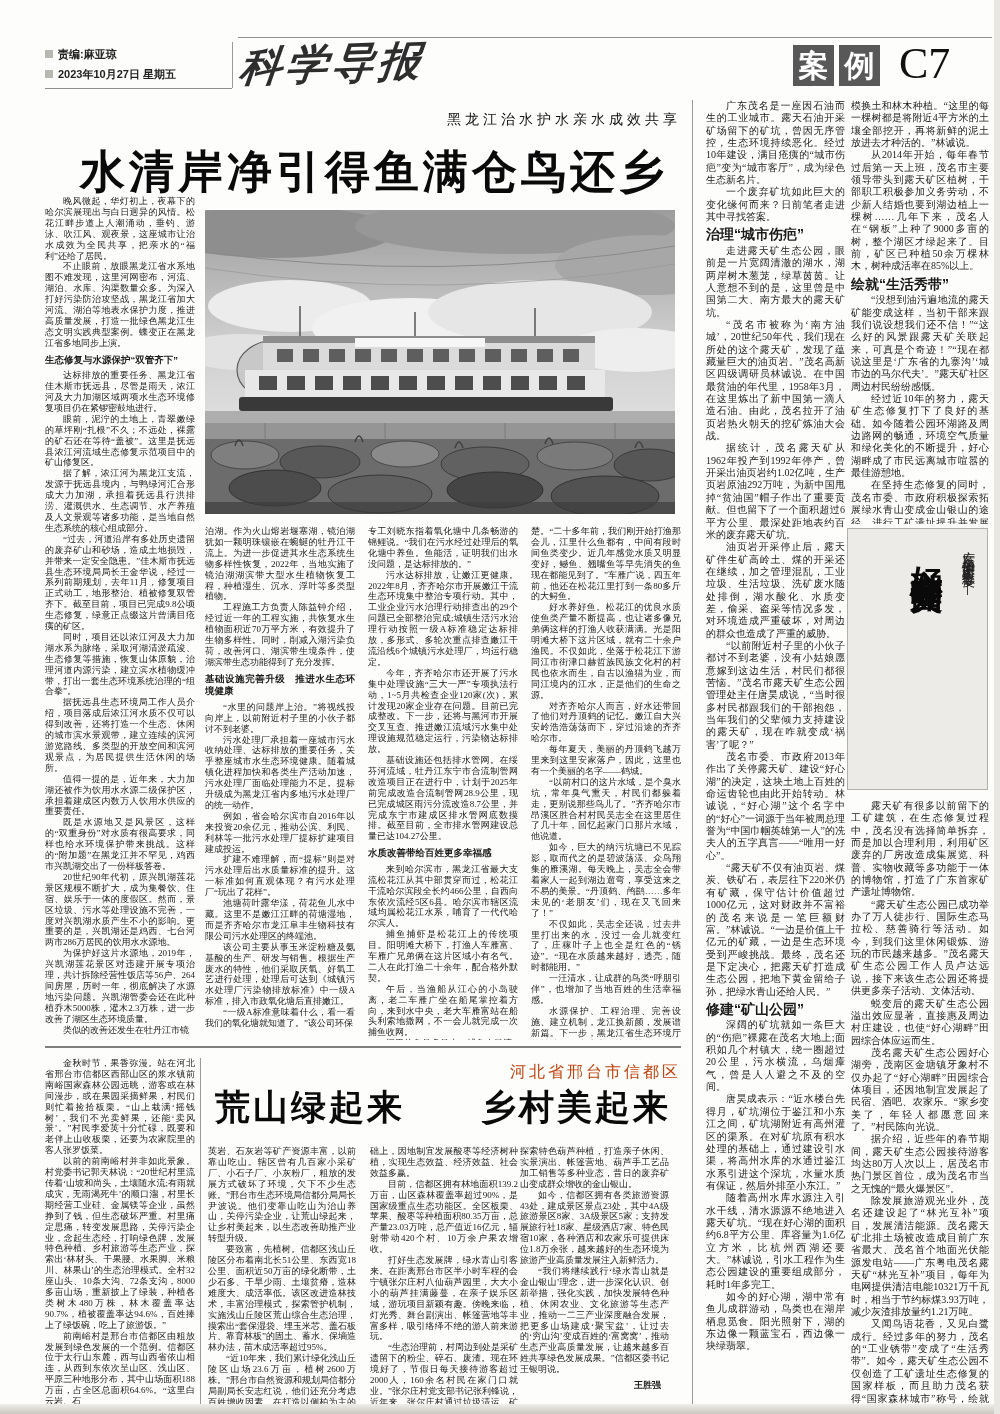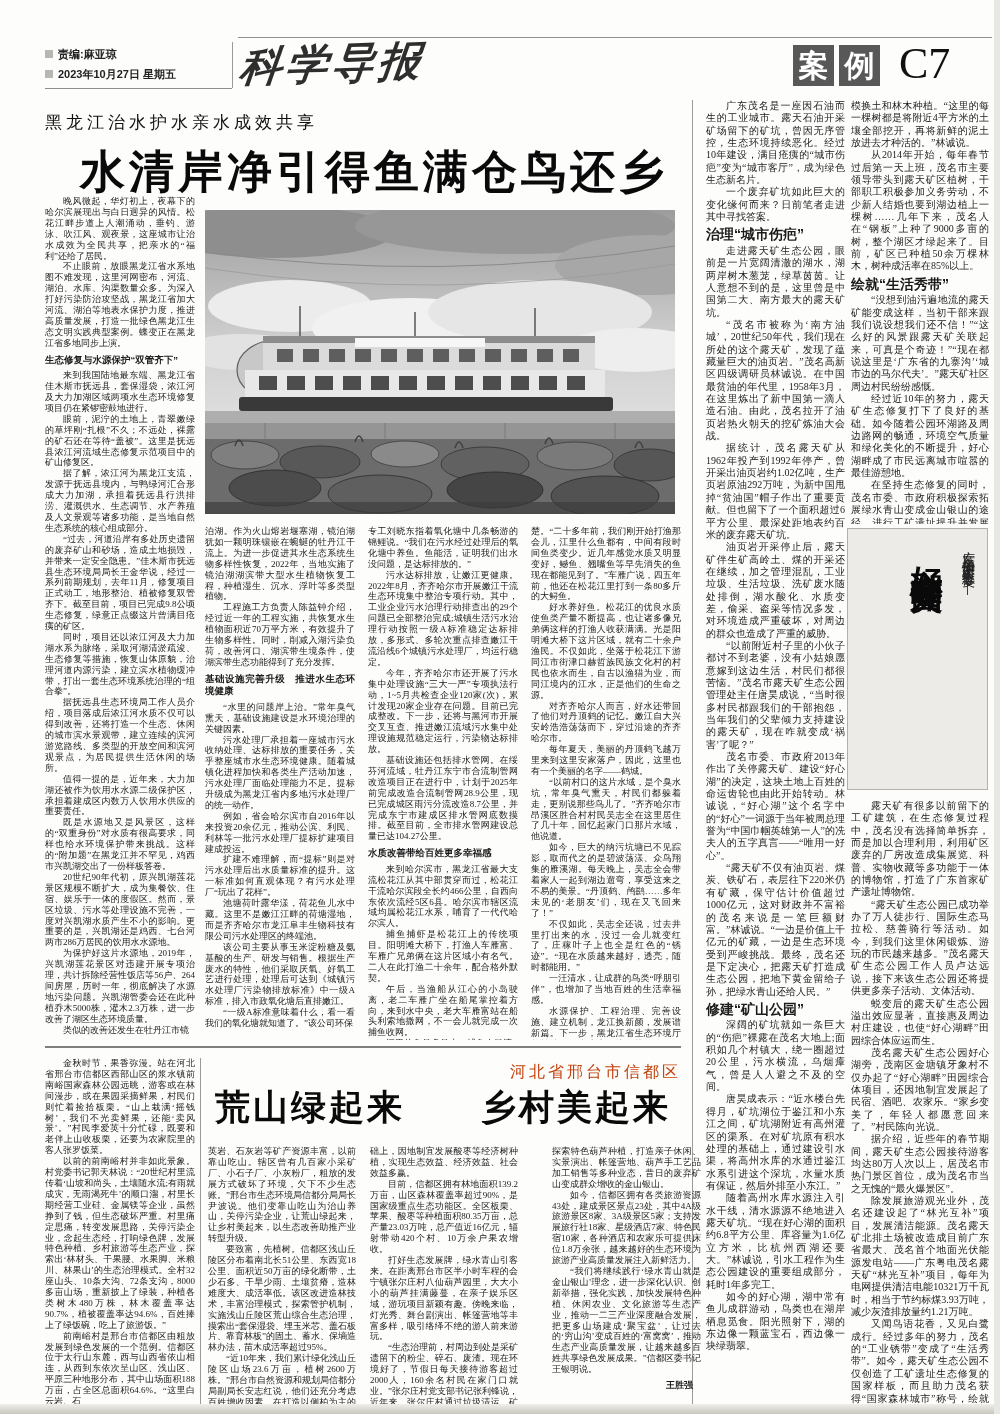--- a/index.html
+++ b/index.html
@@ -11,21 +11,21 @@
   .sq{display:inline-block;width:8px;height:8px;background:#b9b7b2;margin-right:5px;}
   .masthead{position:absolute;left:240px;top:36px;font-size:42px;font-style:italic;font-weight:bold;
             letter-spacing:4px;transform:skewX(-8deg) rotate(-2deg);color:#2e2e2e;}
   .badges{position:absolute;left:793px;top:45px;display:flex;gap:5px;}
   .badge{width:41px;height:41px;background:#585858;color:#fff;font-family:"Liberation Sans",sans-serif;
          font-weight:bold;font-size:30px;line-height:41px;text-align:center;}
   .pageno{position:absolute;left:899px;top:38px;font-size:44px;font-weight:normal;color:#111;}
   .hrule{position:absolute;height:1px;background:#8f8f8f;}
   .vrule{position:absolute;width:1px;background:#9a9a9a;}
   
-  .kicker-main{position:absolute;left:45px;top:111px;width:636px;text-align:left;font-size:17px;
+  .kicker-main{position:absolute;left:45px;top:111px;width:636px;text-align:right;font-size:14px;
                letter-spacing:4px;font-family:"Liberation Sans",sans-serif;color:#111;}
   .headline-main{position:absolute;left:45px;top:131px;width:636px;text-align:center;font-size:45px;
                  font-weight:900;font-family:"Liberation Sans",sans-serif;letter-spacing:4px;color:#0a0a0a;}
   .kicker-bottom{position:absolute;left:205px;top:1062px;width:476px;text-align:right;font-size:16px;
                  letter-spacing:3px;font-family:"Liberation Sans",sans-serif;color:#c2410c;}
   .headline-bottom{position:absolute;left:205px;top:1084px;width:476px;text-align:center;font-size:35px;
                    font-weight:bold;letter-spacing:3px;color:#0a0a0a;}
   
   .col{position:absolute;overflow:hidden;text-align:justify;font-size:9px;line-height:10.9px;width:150px;color:#1b1b1b;}
   .col p{margin:0;text-indent:2em;}
@@ -67,21 +67,21 @@
   </div>
   <div class="pageno">C7</div>
 
   <div class="kicker-main">黑龙江治水护水亲水成效共享</div>
   <h1 class="headline-main" style="margin:11px;">水清岸净引得鱼满仓鸟还乡</h1>
 
   <div class="col" style="left:45px;top:196px;height:846px;">
       <p class="para">晚风微起，华灯初上，夜幕下的哈尔滨展现出与白日迥异的风情。松花江畔步道上人潮涌动，垂钓、游泳、吹江风、观夜景，这座城市让治水成效为全民共享，把亲水的“福利”还给了居民。</p>
       <p class="para">不止眼前，放眼黑龙江省水系地图不难发现，这里河网密布，河流、湖泊、水库、沟渠数量众多。为深入打好污染防治攻坚战，黑龙江省加大河流、湖泊等地表水保护力度，推进高质量发展，打造一批绿色黑龙江生态文明实践典型案例。蝶变正在黑龙江省多地同步上演。</p>
       <div class="subhead">生态修复与水源保护“双管齐下”</div>
-      <p class="para">来到我国陆地最东端、黑龙江省佳木斯市抚远县，套保湿袋，浓江河及大力加湖区域两项水生态环境修复项目仍在紧锣密鼓地进行。</p>
+      <p class="para">达标排放的重要任务、黑龙江省佳木斯市抚远县，尽管是雨天，浓江河及大力加湖区域两项水生态环境修复项目仍在紧锣密鼓地进行。</p>
       <p class="para">眼前，泥泞的土地上，青翠嫩绿的草坪刚“扎根”不久；不远处，裸露的矿石还在等待“盖被”。这里是抚远县浓江河流域生态修复示范项目中的矿山修复区。</p>
       <p class="para">据了解，浓江河为黑龙江支流，发源于抚远县境内，与鸭绿河汇合形成大力加湖，承担着抚远县行洪排涝、灌溉供水、生态调节、水产养殖及人文景观等诸多功能，是当地自然生态系统的核心组成部分。</p>
       <p class="para">“过去，河道沿岸有多处历史遗留的废弃矿山和砂场，造成土地损毁，并带来一定安全隐患。”佳木斯市抚远县生态环境局局长王金华说，经过一系列前期规划，去年11月，修复项目正式动工，地形整治、植被修复双管齐下。截至目前，项目已完成9.8公顷生态修复，绿意正点缀这片曾满目疮痍的矿区。</p>
       <p class="para">同时，项目还以浓江河及大力加湖水系为脉络，采取河湖清淤疏浚、生态修复等措施，恢复山体原貌，治理河道内源污染，建立滨水植物缓冲带，打出一套生态环境系统治理的“组合拳”。</p>
       <p class="para">据抚远县生态环境局工作人员介绍，项目落成后浓江河水质不仅可以得到改善，还将打造一个生态、休闲的城市滨水景观带，建立连续的滨河游览路线、多类型的开放空间和滨河观景点，为居民提供生活休闲的场所。</p>
       <p class="para">值得一提的是，近年来，大力加湖还被作为饮用水水源二级保护区，承担着建成区内数万人饮用水供应的重要责任。</p>
       <p class="para">既是水源地又是风景区，这样的“双重身份”对水质有很高要求，同样也给水环境保护带来挑战。这样的“附加题”在黑龙江并不罕见，鸡西市兴凯湖交出了一份样板答卷。</p>
       <p class="para">20世纪90年代初，原兴凯湖莲花景区规模不断扩大，成为集餐饮、住宿、娱乐于一体的度假区。然而，景区垃圾、污水等处理设施不完善，一度对兴凯湖水质产生不小的影响。更重要的是，兴凯湖还是鸡西、七台河两市286万居民的饮用水水源地。</p>
       <p class="para">为保护好这片水源地，2019年，兴凯湖莲花景区对违建开展专项治理，共计拆除经营性饭店等56户、264间房屋，历时一年，彻底解决了水源地污染问题。兴凯湖管委会还在此种植乔木5000株，灌木2.3万株，进一步改善了湖区生态环境质量。</p>
       <p class="para">类似的改善还发生在牡丹江市镜</p>
@@ -163,21 +163,21 @@
       <ellipse cx="400" cy="286" rx="54" ry="20" fill="#525252" stroke="#343434"></ellipse>
       <path d="M30,236 q4,-12 8,0 M150,232 q4,-12 8,0 M250,238 q4,-12 8,0 M340,234 q4,-12 8,0 M430,238 q4,-12 8,0" stroke="#3f3f3f" fill="none" stroke-width="1.5"></path>
       <rect y="292" width="470" height="12" fill="#3c3c3c" opacity="0.65"></rect>
     </svg>
   </figure>
 
   <div class="col" style="left:205px;top:526px;height:514px;">
       <p class="cont">泊湖。作为火山熔岩堰塞湖，镜泊湖犹如一颗明珠镶嵌在蜿蜒的牡丹江干流上。为进一步促进其水生态系统生物多样性恢复，2022年，当地实施了镜泊湖湖滨带大型水生植物恢复工程，种植湿生、沉水、浮叶等多类型植物。</p>
       <p class="para">工程施工方负责人陈益钟介绍，经过近一年的工程实施，共恢复水生植物面积近70万平方米，有效提升了生物多样性。同时，削减入湖污染负荷，改善河口、湖滨带生境条件，使湖滨带生态功能得到了充分发挥。</p>
       <div class="subhead">基础设施完善升级　推进水生态环境健康</div>
-      <p class="para">“水里的问题岸上治。”常年臭气熏天，基础设施建设是水环境治理的关键因素。</p>
+      <p class="para">“水里的问题岸上治。”将视线投向岸上，以前附近村子里的小伙子都讨不到老婆。</p>
       <p class="para">污水处理厂承担着一座城市污水收纳处理、达标排放的重要任务，关乎整座城市水生态环境健康。随着城镇化进程加快和各类生产活动加速，污水处理厂面临处理能力不足。提标升级成为黑龙江省内多地污水处理厂的统一动作。</p>
       <p class="para">例如，省会哈尔滨市自2016年以来投资20余亿元，推动公滨、利民、利林等一批污水处理厂提标扩建项目建成投运。</p>
       <p class="para">扩建不难理解，而“提标”则是对污水处理后出水质量标准的提升。这一标准如何直观体现？有污水处理厂“玩出了花样”。</p>
       <p class="para">池塘荷叶露华漾，荷花鱼儿水中藏。这里不是嫩江江畔的荷塘湿地，而是齐齐哈尔市龙江阜丰生物科技有限公司污水处理区的终端池。</p>
       <p class="para">该公司主要从事玉米淀粉糖及氨基酸的生产、研发与销售。根据生产废水的特性，他们采取厌氧、好氧工艺进行处理，处理后可达到《城镇污水处理厂污染物排放标准》中一级A标准，排入市政氧化塘后直排嫩江。</p>
       <p class="para">“一级A标准意味着什么，看一看我们的氧化塘就知道了。”该公司环保</p>
     </div>
   <div class="col" style="left:368px;top:526px;height:514px;">
       <p class="cont">专工刘晓东指着氧化塘中几条畅游的锦鲤说。“我们在污水经过处理后的氧化塘中养鱼。鱼能活，证明我们出水没问题，是达标排放的。”</p>
       <p class="para">污水达标排放，让嫩江更健康。2022年8月，齐齐哈尔市开展嫩江干流生态环境集中整治专项行动。其中，工业企业污水治理行动排查出的29个问题已全部整治完成;城镇生活污水治理行动按照一级A标准稳定达标排放，多形式、多轮次重点排查嫩江干流沿线6个城镇污水处理厂，均运行稳定。</p>
@@ -260,21 +260,21 @@
       <p class="cont">英岩、石灰岩等矿产资源丰富，以前靠山吃山。辖区曾有几百家小采矿厂、小石子厂、小灰粉厂，粗放的发展方式破坏了环境，欠下不少生态账。”邢台市生态环境局信都分局局长尹波说。他们变靠山吃山为治山养山，关停污染企业，让荒山绿起来，让乡村美起来，以生态改善助推产业转型升级。</p>
       <p class="para">要致富，先植树。信都区浅山丘陵区分布着南北长51公里、东西宽18公里、面积近50万亩的绿化断带，土少石多、干旱少雨、土壤贫瘠，造林难度大、成活率低。该区改进造林技术，丰富治理模式，探索管护机制，实施浅山丘陵区荒山综合生态治理，摸索出“套保湿袋、埋玉米芯、盖石板片、靠育林板”的固土、蓄水、保墒造林办法，苗木成活率超过95%。</p>
       <p class="para">“近10年来，我们累计绿化浅山丘陵区山场23.6万亩，植树2600万株。”邢台市自然资源和规划局信都分局副局长安志红说，他们还充分考虑百姓增收因素，在打造以侧柏为主的生态林基</p>
     </div>
   <div class="col" style="left:370px;top:1146px;width:148px;height:260px;">
       <p class="cont">础上，因地制宜发展酸枣等经济树种植，实现生态效益、经济效益、社会效益多赢。</p>
       <p class="para">目前，信都区拥有林地面积139.2万亩，山区森林覆盖率超过90%，是国家级重点生态功能区。全区板栗、苹果、酸枣等种植面积80.35万亩，总产量23.03万吨，总产值近16亿元，辐射带动420个村、10万余户果农增收。</p>
       <p class="para">打好生态发展牌，绿水青山引客来。在距离邢台市区半小时车程的会宁镇张尔庄村八仙葫芦园里，大大小小的葫芦挂满藤蔓，在亲子娱乐区域，游玩项目新颖有趣。傍晚来临，灯光秀、舞台剧演出、帐篷营地等丰富多样，吸引络绎不绝的游人前来游玩。</p>
       <p class="para">“生态治理前，村周边到处是采矿遗留下的粉尘、碎石、废渣。现在环境好了，节假日每天接待游客超过2000人，160余名村民在家门口就业。”张尔庄村党支部书记张利锋说，近年来，张尔庄村通过垃圾清运、矿坑回填、土地复垦等措施对废弃矿区进行生态治理，并</p>
     </div>
-  <div class="col" style="left:552px;top:1146px;width:149px;height:260px;">
+  <div class="col" style="left:520px;top:1146px;width:149px;height:260px;">
       <p class="cont">探索特色葫芦种植，打造亲子休闲、实景演出、帐篷营地、葫芦手工艺品加工销售等多种业态，昔日的废弃矿山变成群众增收的金山银山。</p>
       <p class="para">如今，信都区拥有各类旅游资源43处，建成景区景点23处，其中4A级旅游景区8家、3A级景区5家；支持发展旅行社18家、星级酒店7家、特色民宿10家，各种酒店和农家乐可提供床位1.8万余张，越来越好的生态环境为旅游产业高质量发展注入新鲜活力。</p>
       <p class="para">“我们将继续践行‘绿水青山就是金山银山’理念，进一步深化认识、创新举措，强化实践，加快发展特色种植、休闲农业、文化旅游等生态产业，推动一二三产业深度融合发展，把更多山场建成‘聚宝盆’，让过去的‘穷山沟’变成百姓的‘富窝窝’，推动生态产业高质量发展，让越来越多百姓共享绿色发展成果。”信都区委书记王银明说。</p>
       <p class="byline">王胜强</p>
     </div>
 
   <div class="scan-bottom"></div>
   <div class="scan-right"></div>
 </div>
 

